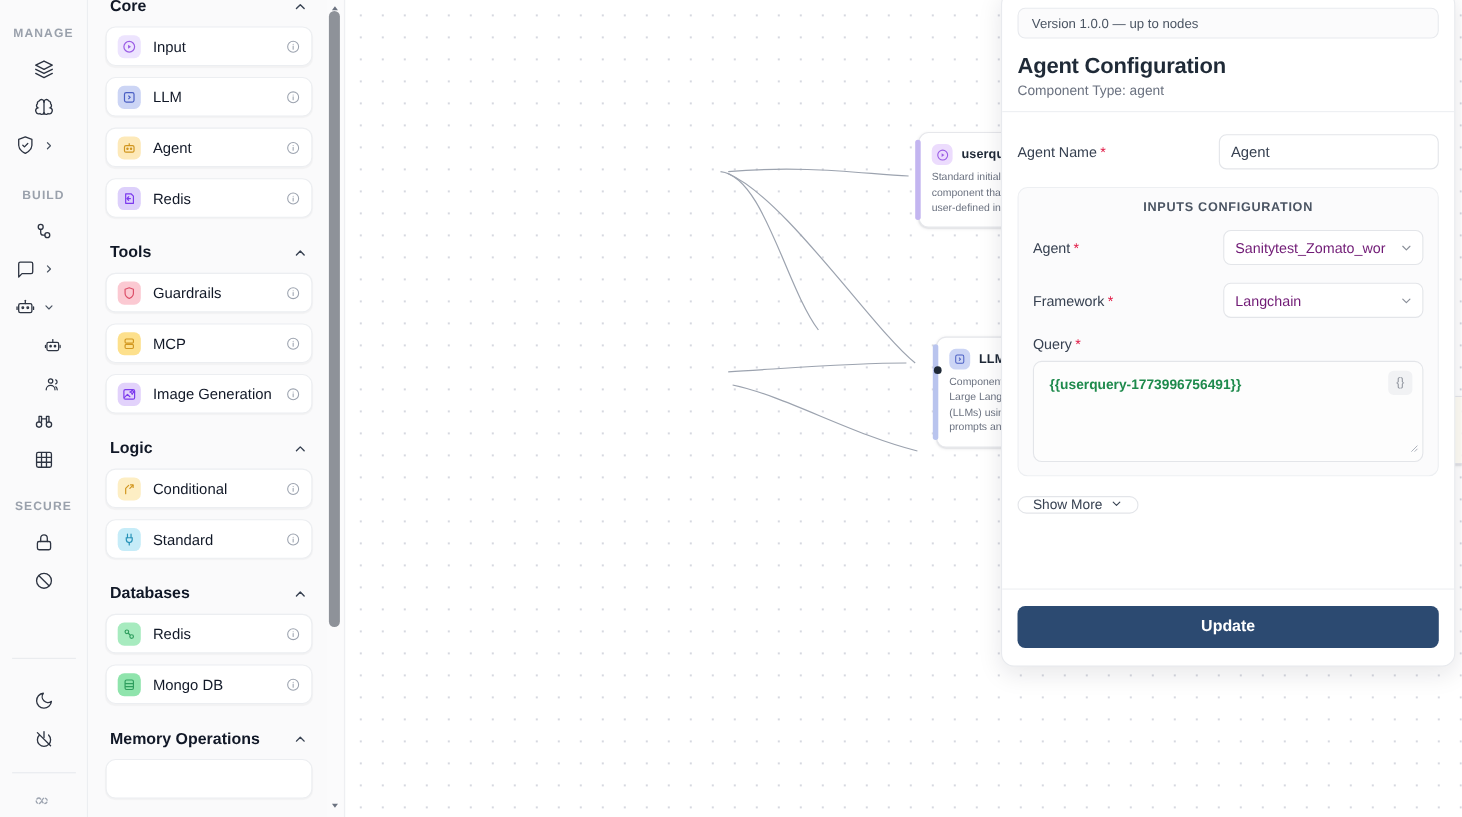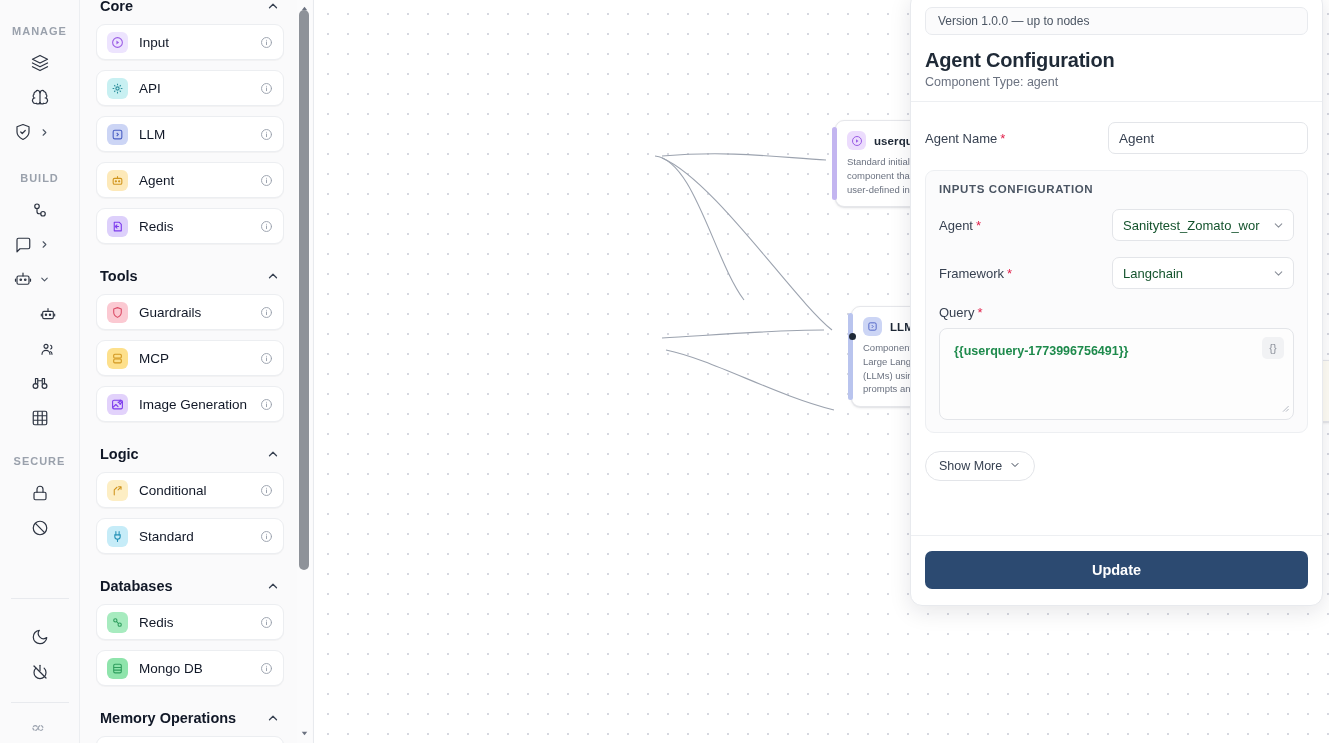--- a/index.html
+++ b/index.html
@@ -120,43 +120,43 @@
 
   .field-row { display:flex; align-items:center; gap:10px; margin-bottom:16px; }
   .field-label { font-size:13px; color:#374151; flex:1; }
   .req { color:#e11d48; margin-left:3px; }
   .txt-input {
     width:200px; height:32px; border:1px solid #e3e5e9; border-radius:7px;
     background:#fff; display:flex; align-items:center; padding:0 10px;
     font-size:13.5px; color:#374151;
   }
   .inputs-box { background:#fbfbfc; border:1px solid #edeff2; border-radius:9px; padding:12px 13px 6px 13px; }
-  .inputs-title { font-size:11.5px; font-weight:700; letter-spacing:.055em; color:#4b5563; margin-bottom:14px; }
+  .inputs-title { font-size:11.5px; font-weight:700; letter-spacing:.055em; color:#4b5563; margin-bottom:14px;text-align:center; }
   .sel {
     width:182px; height:32px; border:1px solid #e3e5e9; border-radius:7px;
     background:#fff; display:flex; align-items:center; padding:0 8px 0 10px;
-    font-size:13px; color:#14532d; gap:6px; cursor:pointer;
+    font-size:13px; color:#701a75; gap:6px; cursor:pointer;
   }
   .sel-val { flex:1; white-space:nowrap; overflow:hidden; }
   .sel .chev { color:#8b909a; display:flex; }
   .query-label { font-size:13px; color:#374151; margin-bottom:8px; }
   .query-box {
     position:relative; border:1px solid #e3e5e9; border-radius:8px;
     background:#fdfdfd; height:92px; padding:12px 14px;
   }
   .query-text { font-size:12.5px; font-weight:700; color:#1e8a4c; font-family:"Liberation Sans", sans-serif;text-align:right; }
   .curly-btn {
     position:absolute; right:9px; top:8px; width:22px; height:22px; border-radius:5px;
     background:#f1f2f4; display:flex; align-items:center; justify-content:center;
     font-size:11px; color:#8b909a; cursor:pointer;
   }
   .resize-grip { position:absolute; right:3px; bottom:2px; color:#9ca3af; }
   .show-more {
     margin-top:18px; display:inline-flex; align-items:center; gap:7px;
-    height:30px; padding:0 13px; border:1px solid #e3e5e9; border-radius:16px;
+    height:16px; padding:0 13px; border:1px solid #e3e5e9; border-radius:16px;
     background:#fff; font-size:12.5px; color:#374151; cursor:pointer;
   }
   .rp-foot { border-top:1px solid #edeff2; padding:15px 14px 16px 14px; }
   .update-btn {
     width:100%; height:38px; border-radius:7px; background:#2c4a71;
     color:#fff; font-size:14.5px; font-weight:700;
     display:flex; align-items:center; justify-content:center; cursor:pointer;
   }
 </style>
 </head>
@@ -335,35 +335,20 @@
         </span>
         <span class="comp-name">Input</span>
         <span class="info-ico">
             <svg width="13" height="13" viewBox="0 0 24 24" fill="none" stroke="currentColor" stroke-width="1.8" stroke-linecap="round">
               <circle cx="12" cy="12" r="9.2"></circle>
               <path d="M12 11v5M12 8h.01"></path>
             </svg>
           </span>
       </div>
 
-      <div class="comp-card">
-        <span class="comp-ico" style="background:#c8f0f2">
-          <svg width="13" height="13" viewBox="0 0 24 24" fill="none" stroke="#2c8f9c" stroke-width="2">
-              <circle cx="12" cy="12" r="3"></circle>
-              <path d="M12 3v3M12 18v3M3 12h3M18 12h3M6 6l2 2M16 16l2 2M18 6l-2 2M8 16l-2 2"></path>
-            </svg>
-        </span>
-        <span class="comp-name">API</span>
-        <span class="info-ico">
-            <svg width="13" height="13" viewBox="0 0 24 24" fill="none" stroke="currentColor" stroke-width="1.8" stroke-linecap="round">
-              <circle cx="12" cy="12" r="9.2"></circle>
-              <path d="M12 11v5M12 8h.01"></path>
-            </svg>
-          </span>
-      </div>
 
       <div class="comp-card">
         <span class="comp-ico" style="background:#ccd5f5">
           <svg width="13" height="13" viewBox="0 0 24 24" fill="none" stroke="#4a5fc4" stroke-width="2">
               <rect x="4" y="4" width="16" height="16" rx="3"></rect>
               <path d="M10.5 9l3 3-3 3"></path>
             </svg>
         </span>
         <span class="comp-name">LLM</span>
         <span class="info-ico">

